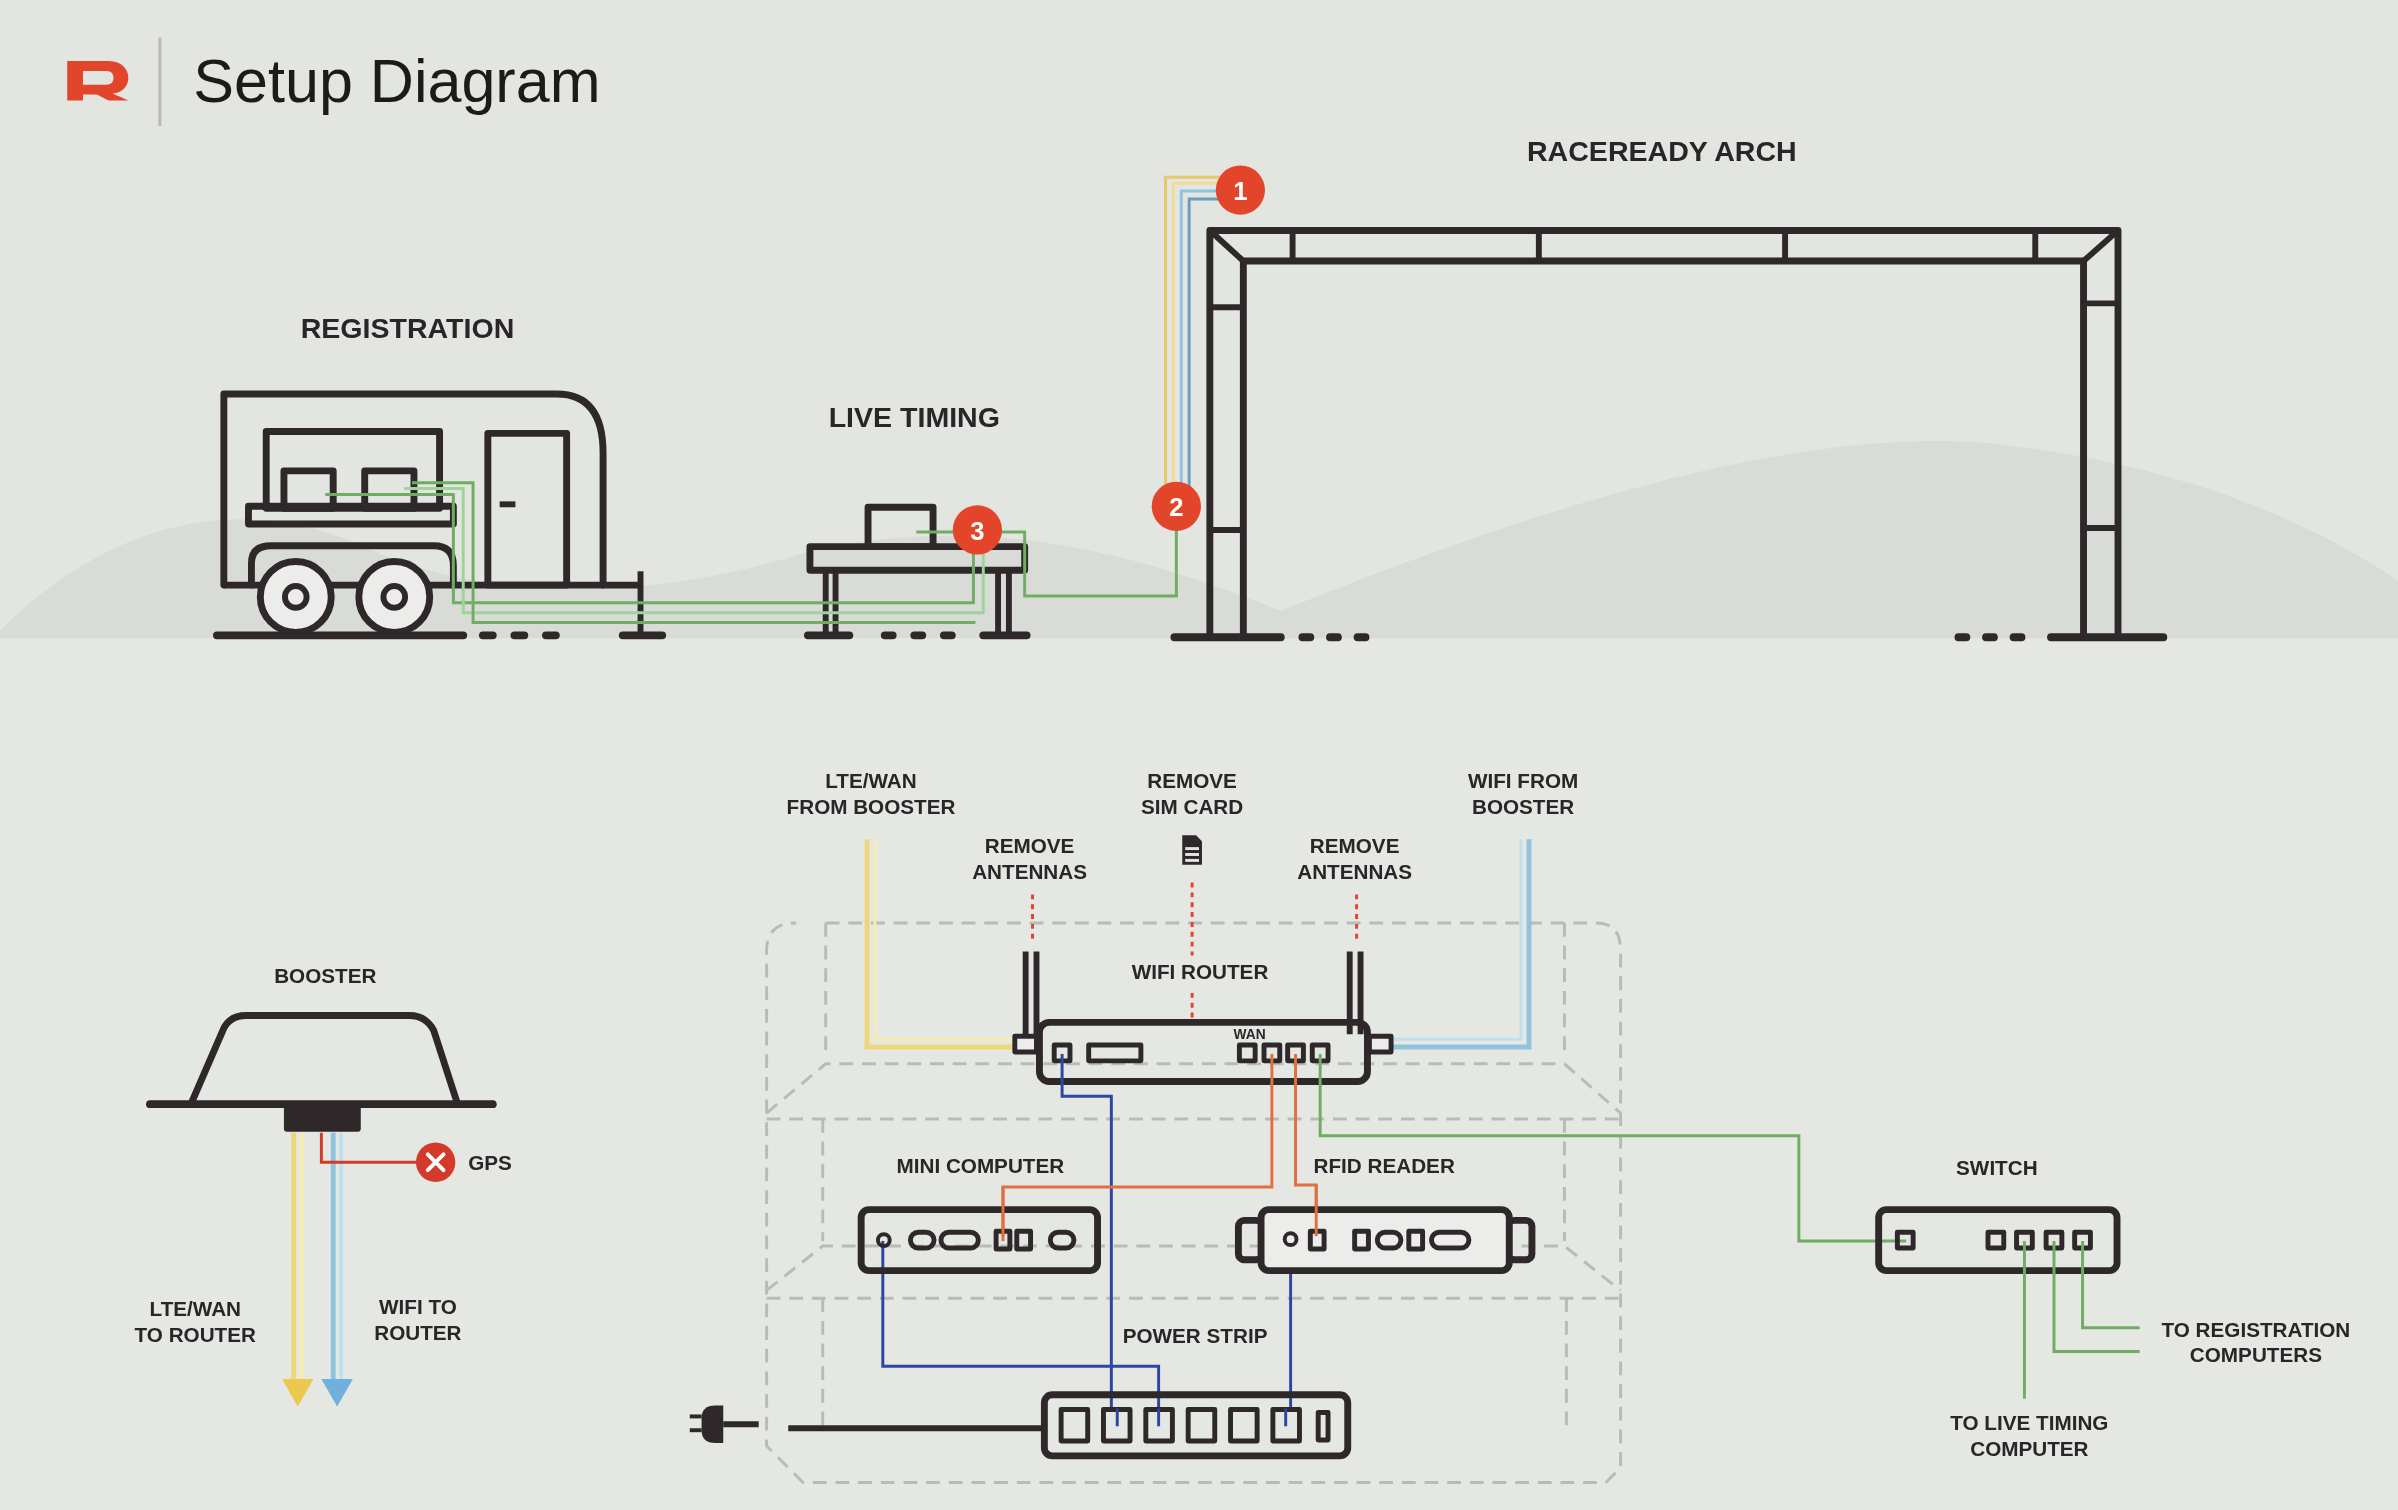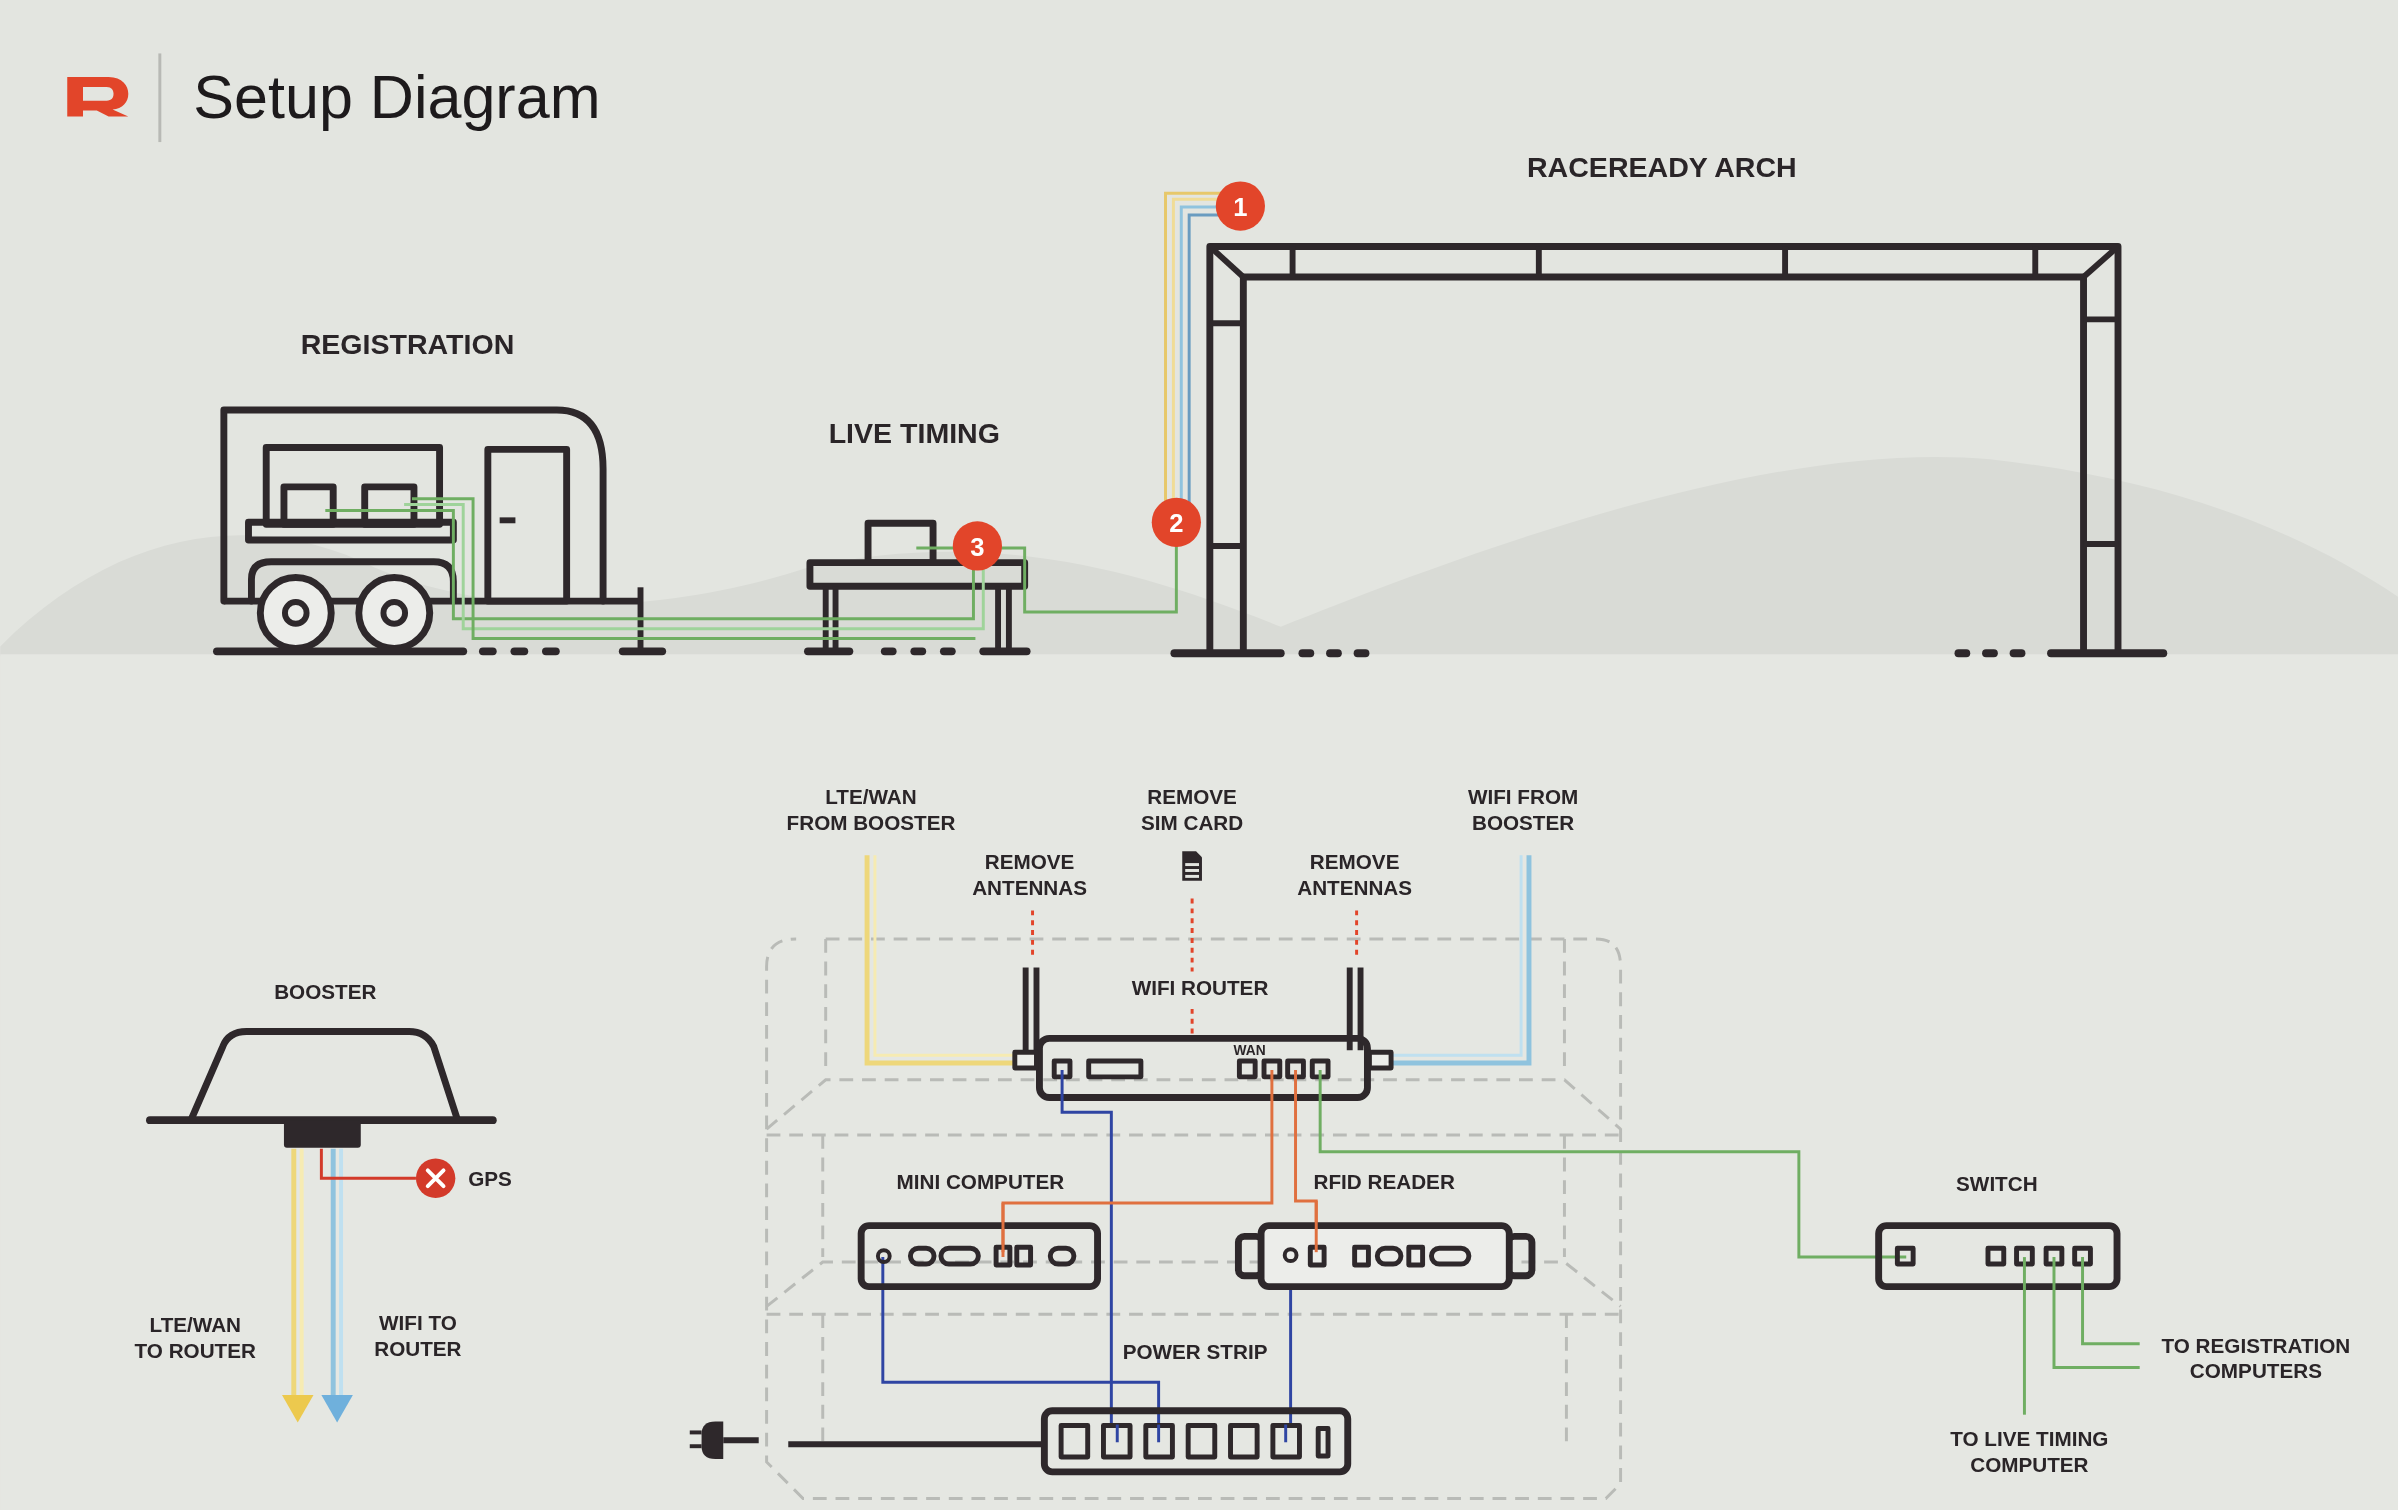--- a/index.html
+++ b/index.html
@@ -1,17 +1,17 @@
 <!DOCTYPE html>
 <html><head>
 <meta charset="utf-8">
 <style>
   html, body { margin: 0; padding: 0; }
   body { width: 2399px; height: 1510px; overflow: hidden; background: #e3e5e0; font-family: "Liberation Sans", sans-serif; }
-  #stage { position: absolute; left: 0; top: 16px; width: 2399px; height: 1484px; }
+  #stage { position: absolute; left: 0; top: 0; width: 2399px; height: 1484px; }
   svg text { font-family: "Liberation Sans", sans-serif; fill: #2a2528; }
   .title-text { font-size: 62px; font-weight: 400; fill: #1d1a1c; }
   .lbl-big { font-size: 29px; font-weight: 700; }
   .lbl { font-size: 21px; font-weight: 700; }
   .outline { fill: none; stroke: #2e282b; stroke-width: 7; stroke-linejoin: round; stroke-linecap: round; }
   .outline-thin { fill: none; stroke: #2e282b; stroke-width: 5; stroke-linejoin: round; }
   .fill-white { fill: #ecedea; }
   .dash-guide { fill: none; stroke: #b9bbb7; stroke-width: 3; stroke-dasharray: 14 9; }
   .badge-circle { fill: #e2452a; }
   .badge-text { fill: #ffffff; font-size: 26px; font-weight: 700; }

